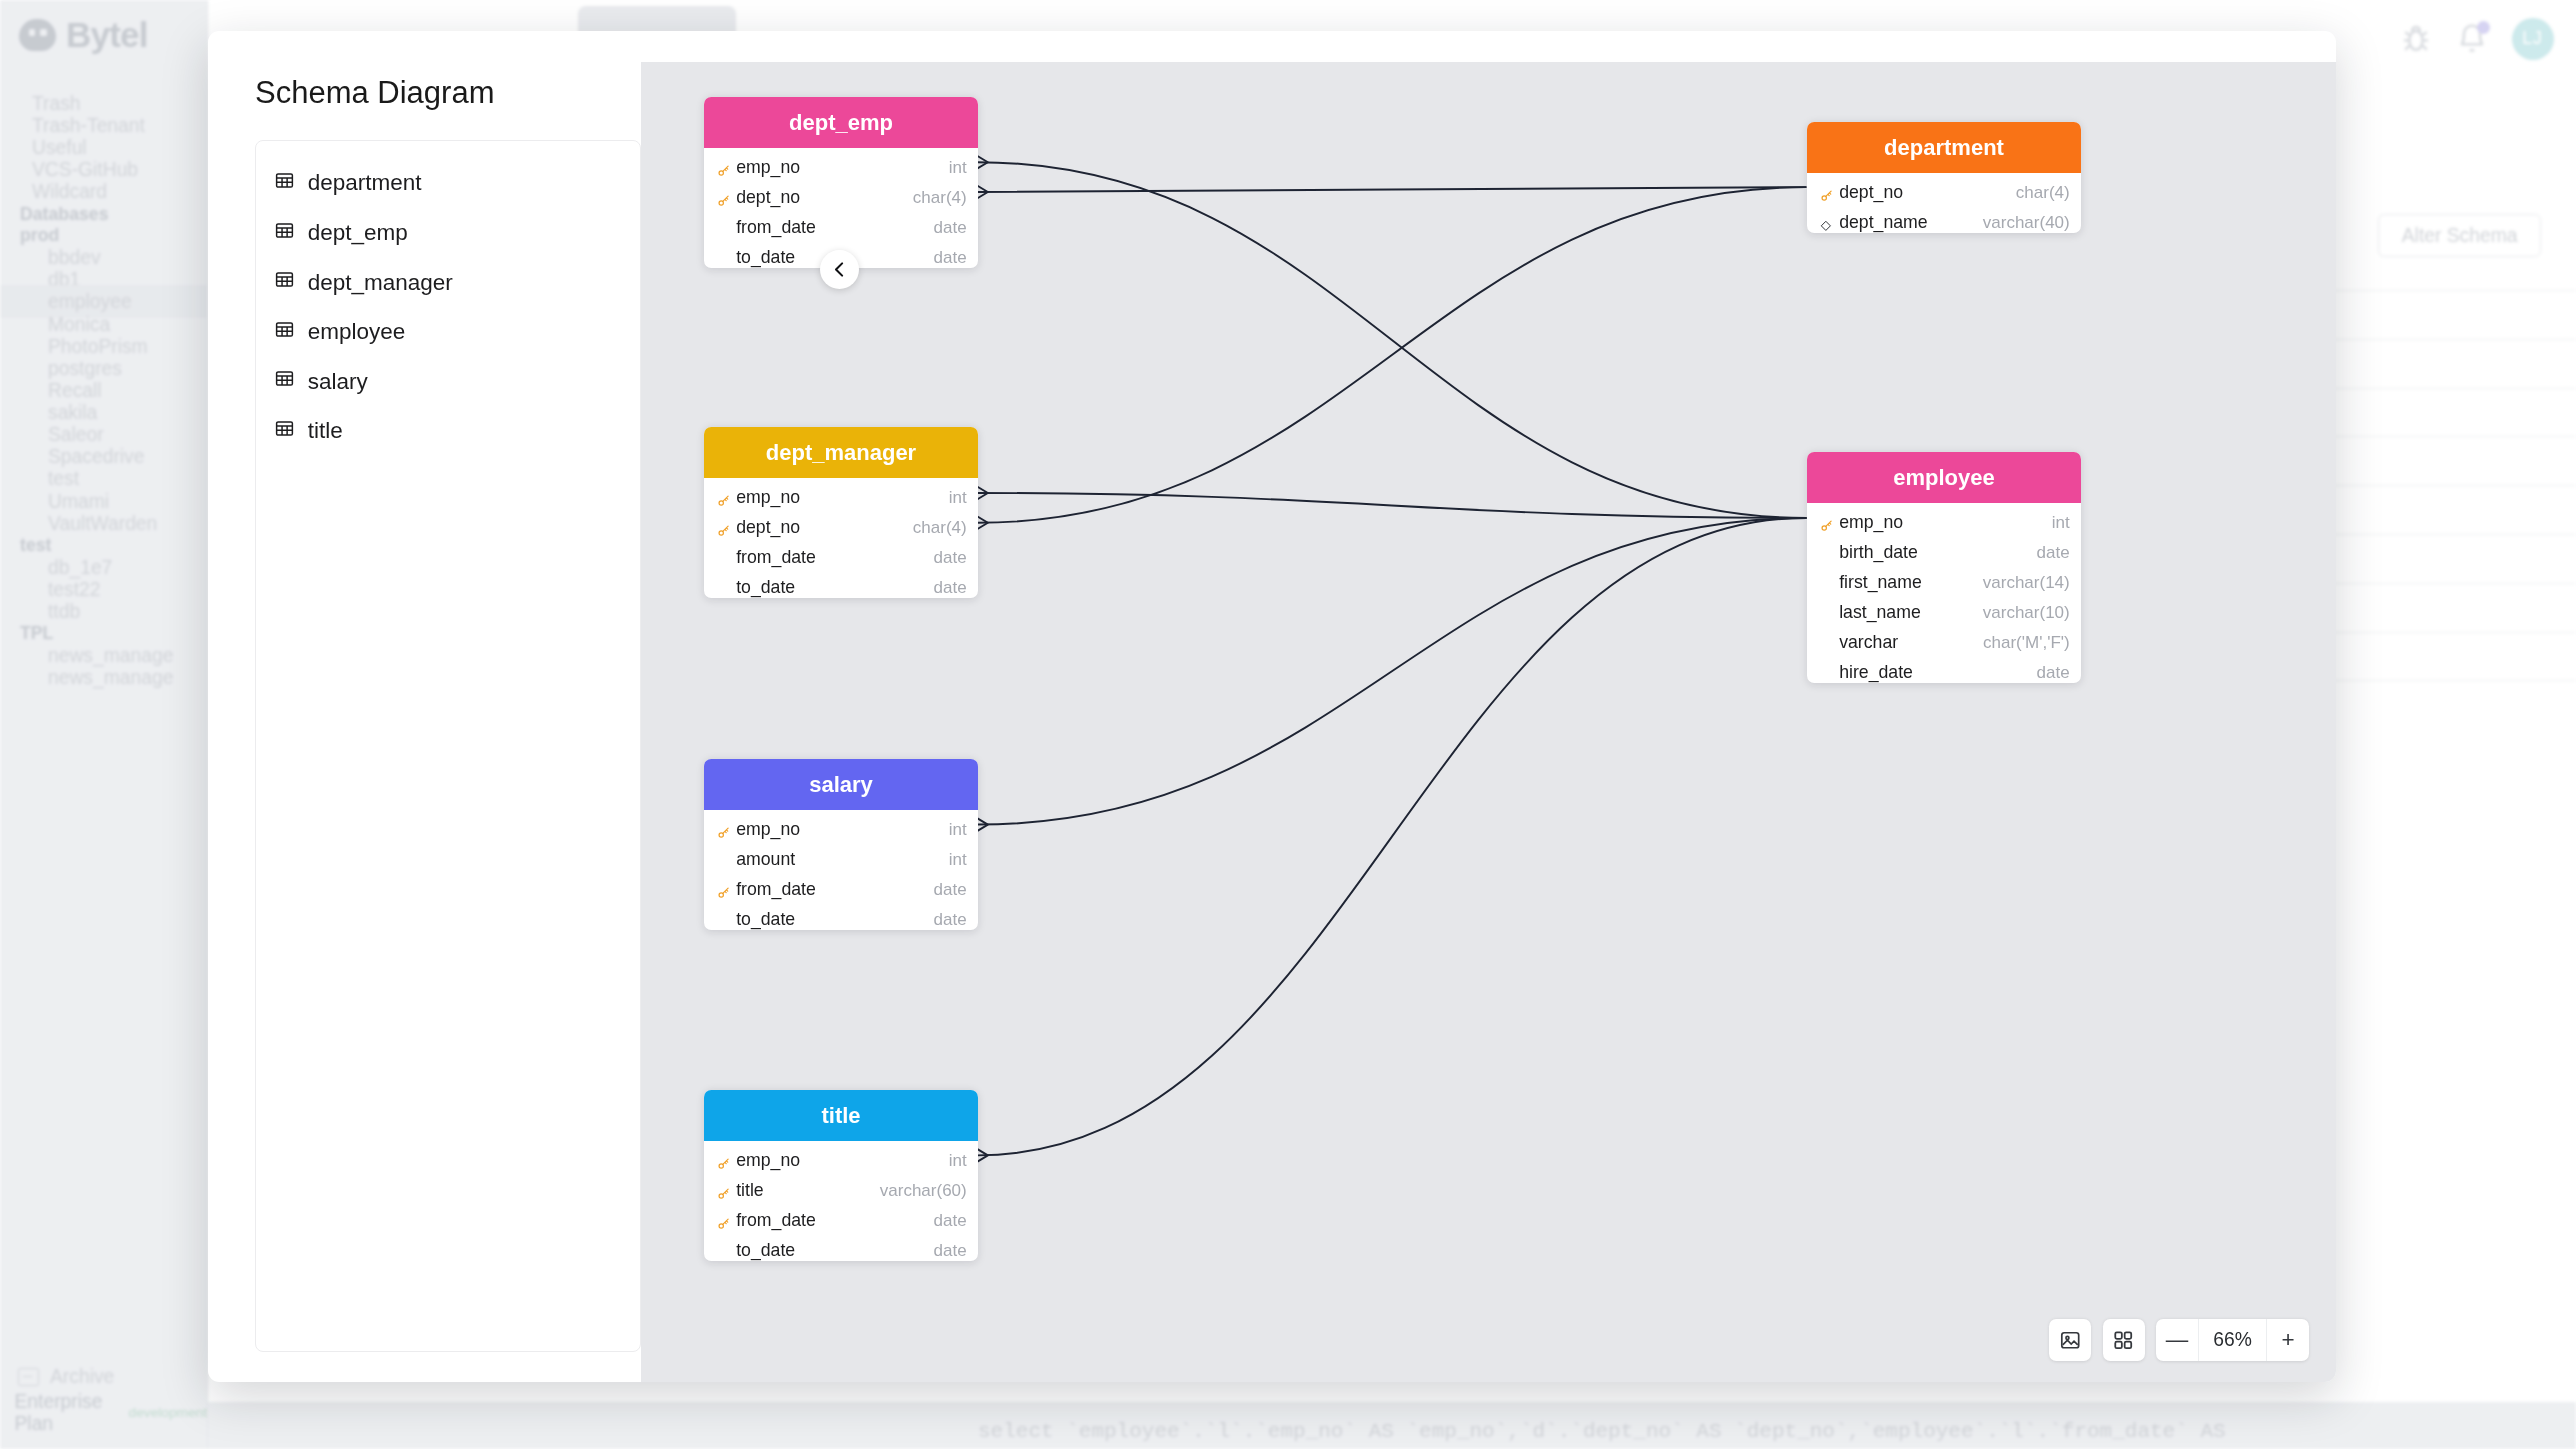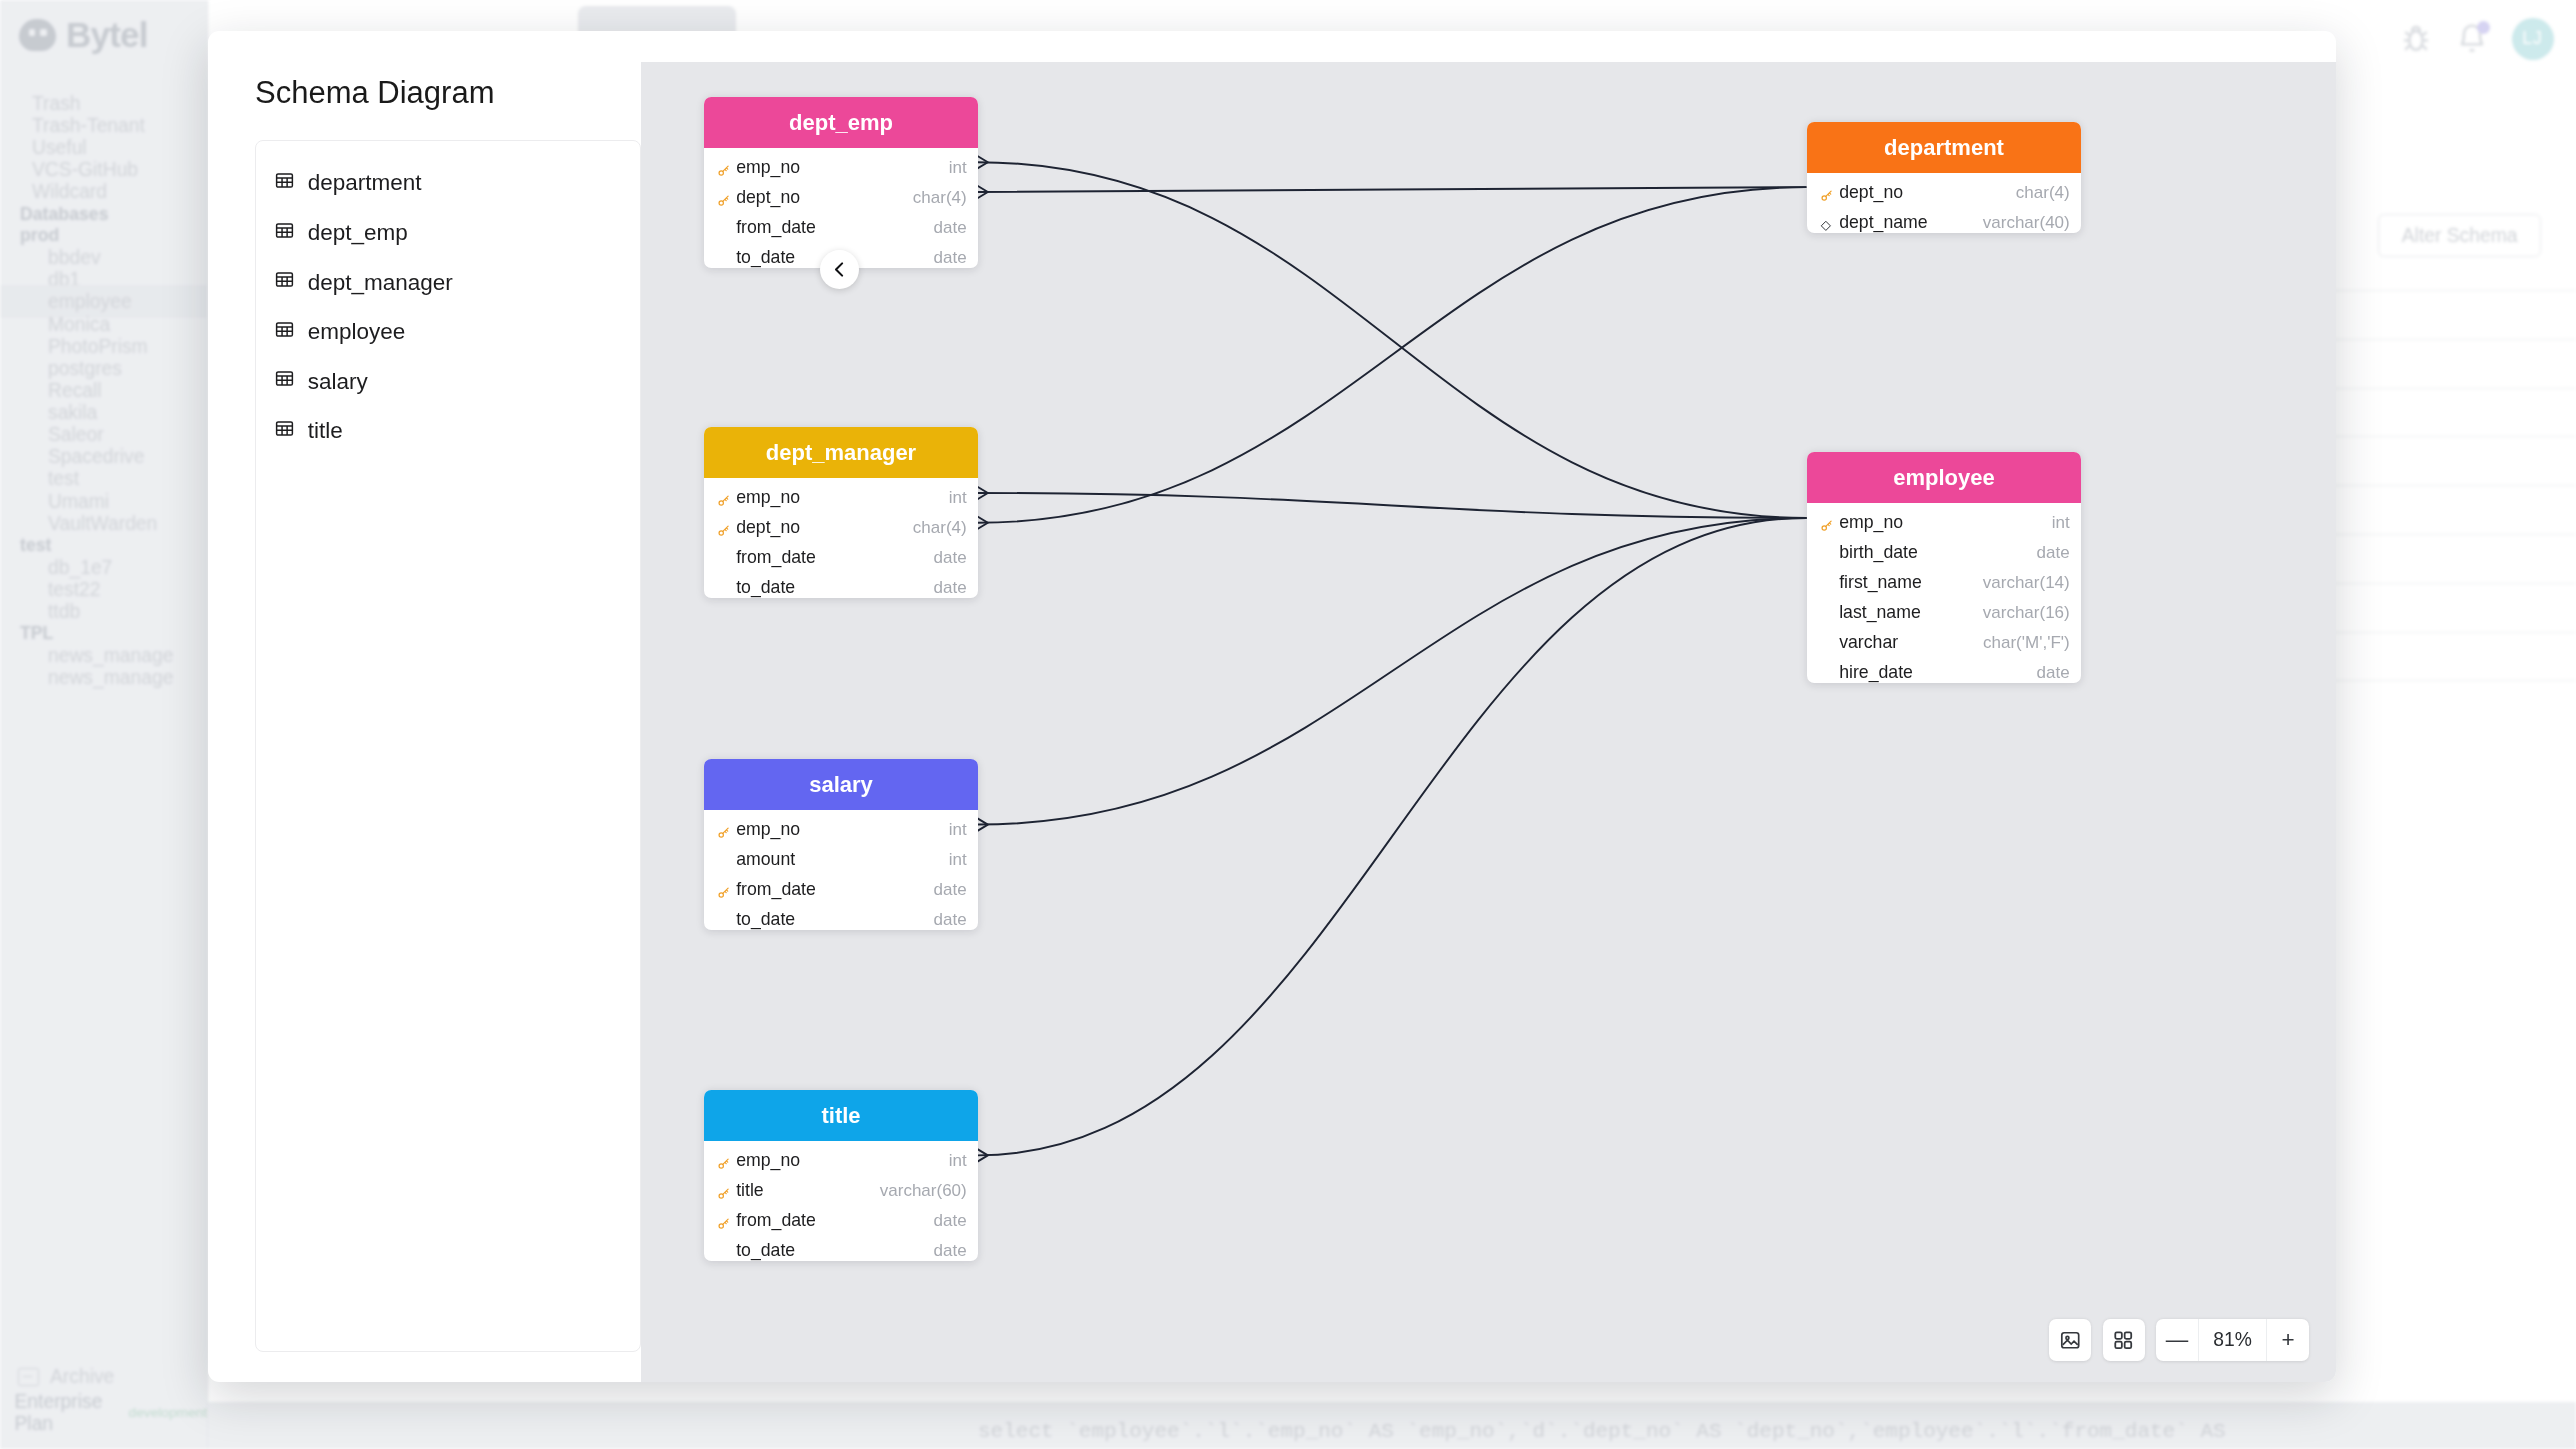--- a/index.html
+++ b/index.html
@@ -494,21 +494,21 @@
             <span class="rowtype">date</span>
           </div>
           <div class="node-row">
             <span class="rowicon"></span>
             <span class="rowname">first_name</span>
             <span class="rowtype">varchar(14)</span>
           </div>
           <div class="node-row">
             <span class="rowicon"></span>
             <span class="rowname">last_name</span>
-            <span class="rowtype">varchar(16)</span>
+            <span class="rowtype">varchar(10)</span>
           </div>
           <div class="node-row">
             <span class="rowicon"></span>
             <span class="rowname">varchar</span>
             <span class="rowtype">char('M','F')</span>
           </div>
           <div class="node-row">
             <span class="rowicon"></span>
             <span class="rowname">hire_date</span>
             <span class="rowtype">date</span>
@@ -598,19 +598,19 @@
       <div class="ctl-btn">
         <svg viewBox="0 0 24 24" width="22.5" height="22.5" fill="none" stroke="currentColor" stroke-width="1.9">
           <rect x="3.5" y="3.5" width="7" height="7" rx="1.6"></rect>
           <rect x="13.5" y="3.5" width="7" height="7" rx="1.6"></rect>
           <rect x="3.5" y="13.5" width="7" height="7" rx="1.6"></rect>
           <rect x="13.5" y="13.5" width="7" height="7" rx="1.6"></rect>
         </svg>
       </div>
       <div id="zoom-group">
         <div class="zg">—</div>
-        <div id="zoom-level">81%</div>
+        <div id="zoom-level">66%</div>
         <div class="zg">+</div>
       </div>
     </div>
   </div>
 </div>
 
 
 </body></html>

